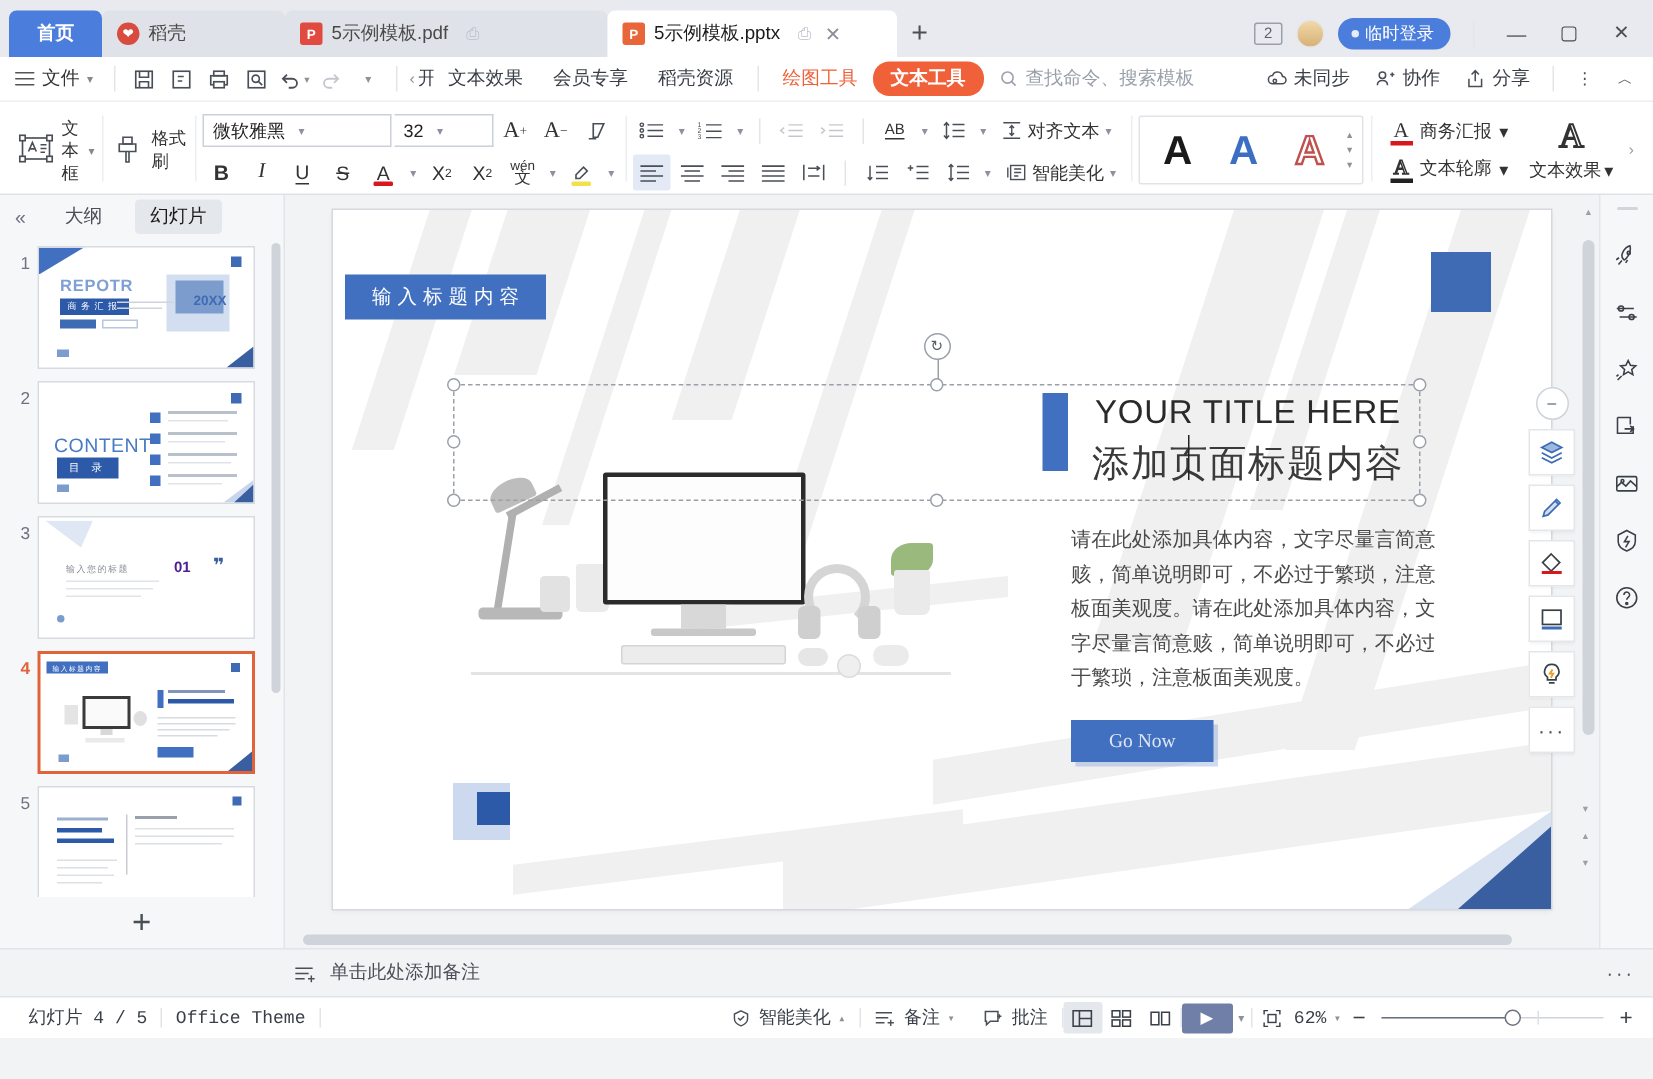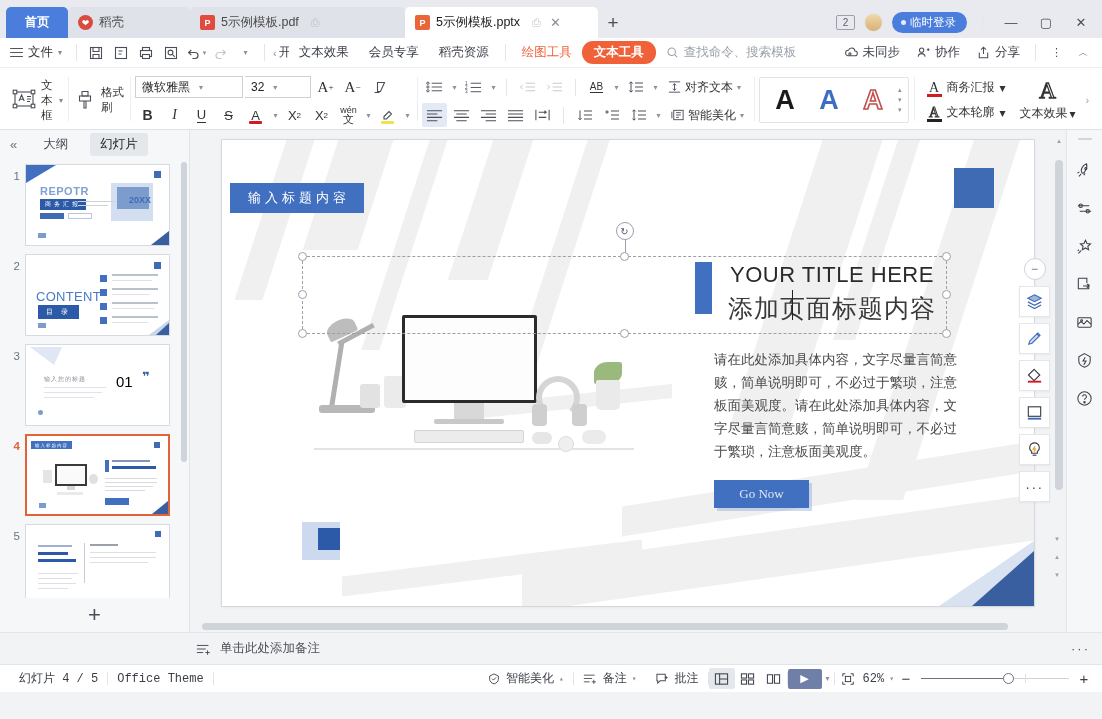--- a/index.html
+++ b/index.html
@@ -62,21 +62,21 @@
   .tgroup { display: flex; align-items: center; padding: 0 5px; position: relative; }
   .tgroup + .tgroup::before { content:""; position: absolute; left: 0; top: 6px; bottom: 8px; width: 1px; background: #eceef1; }
   .bigbtn { width: 52px; display: flex; flex-direction: row; align-items: center; gap: 4px; font-size: 11.5px; color: #333; }
   .bigbtn .glyph { height: 28px; display: flex; align-items: center; justify-content: center; }
   .bigbtn .lbl { display: flex; align-items: center; gap: 2px; }
   .rows { display: flex; flex-direction: column; justify-content: center; gap: 3px; height: 100%; padding-top: 2px; }
   .row { display: flex; align-items: center; gap: 2px; height: 25px; }
   .fontsel { display: flex; align-items: center; border: 1px solid #ccd1d8; height: 22px; background: #fff; }
   .fontsel .fv { padding: 0 4px 0 6px; font-size: 12px; color: #222; white-space: nowrap; overflow: hidden; }
   .fontsel .fc { width: 14px; text-align: center; color: #8c919b; font-size: 8px; }
-  .fname { width: 108px; }
+  .fname { width: 126px; }
   .fsize { width: 66px; border-left: 0; }
   .tbtn { width: 25px; height: 24px; display: flex; align-items: center; justify-content: center;
           color: #333; font-size: 13px; position: relative; border-radius: 2px; }
   .tbtn.wide { width: auto; padding: 0 5px; gap: 3px; font-size: 12px; }
   .tbtn.on { background: #e3e9f5; }
   .tbtn .mini { font-size: 8px; color: #8c919b; margin-left: 1px; }
   .tbtn.dis { color: #c3c7cd; }
   .underbar { position: absolute; bottom: 3px; left: 6px; right: 6px; height: 3px; border-radius: 1px; }
   .wordart { display: flex; align-items: center; border: 1px solid #e0e3e8; height: 46px; padding: 0 3px; border-radius: 2px; }
   .wa { width: 44px; height: 40px; display: flex; align-items: center; justify-content: center; font-size: 27px; font-weight: bold; }
@@ -658,21 +658,21 @@
       </div>
 
       <div class="srow">
         <div class="snum">3</div>
         <div class="thumb">
           <div style="position:absolute;left:4px;top:2px;width:32px;height:18px;background:#dfe7f4;clip-path:polygon(0 0,100% 0,75% 100%)"></div>
           <div style="position:absolute;left:18px;top:30px;font-size:6px;color:#8a8f99;letter-spacing:1px">输入您的标题</div>
           <div style="position:absolute;left:18px;top:42px;width:62px;height:1px;background:#e0e3e8"></div>
           <div style="position:absolute;left:18px;top:47px;width:58px;height:1px;background:#e0e3e8"></div>
           <div style="position:absolute;left:18px;top:52px;width:50px;height:1px;background:#e0e3e8"></div>
-          <div style="position:absolute;left:90px;top:28px;font-size:15px;font-weight:normal;color:#000000;font-family:'Liberation Sans',sans-serif">01</div>
+          <div style="position:absolute;left:90px;top:28px;font-size:10px;font-weight:bold;color:#4c1d95;font-family:'Liberation Sans',sans-serif">01</div>
           <div style="position:absolute;left:116px;top:24px;font-size:13px;font-weight:bold;color:#3a5fa0">❞</div>
           <div style="position:absolute;left:12px;bottom:10px;width:5px;height:5px;border-radius:50%;background:#7c9ccd"></div>
         </div>
       </div>
 
       <div class="srow">
         <div class="snum sel">4</div>
         <div class="thumb sel">
           <div style="position:absolute;left:4px;top:5px;background:#4170c0;color:#fff;font-size:4.5px;padding:1.5px 4px;letter-spacing:1px">输入标题内容</div>
           <div style="position:absolute;right:8px;top:6px;width:6px;height:6px;background:#3f6bb5"></div>

